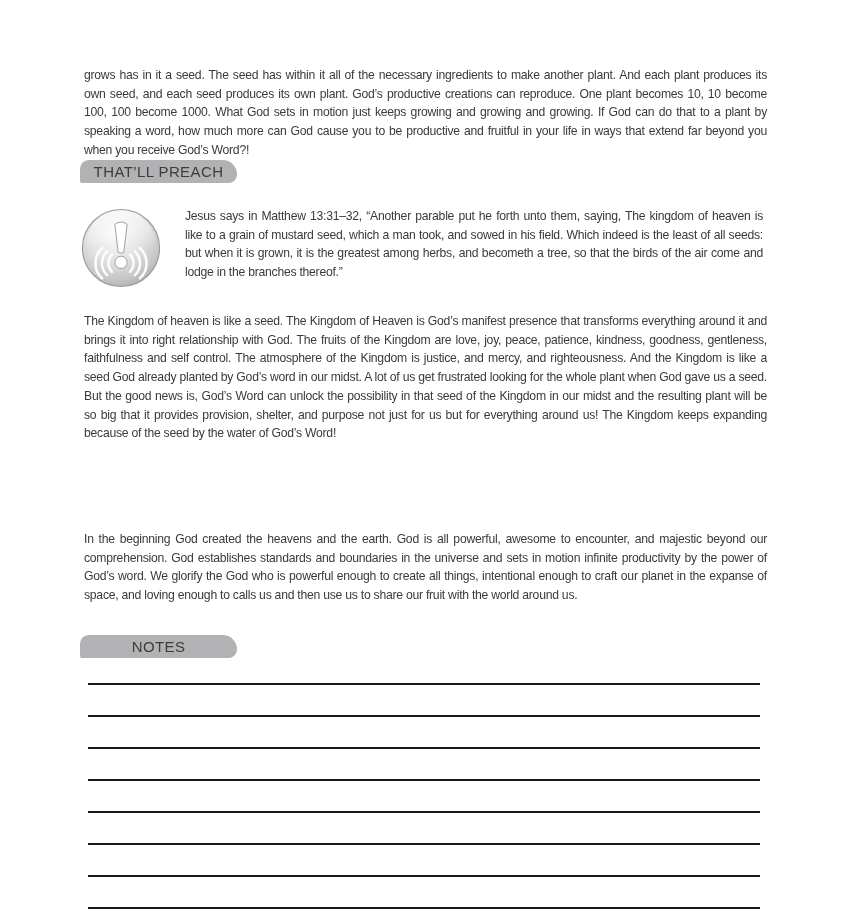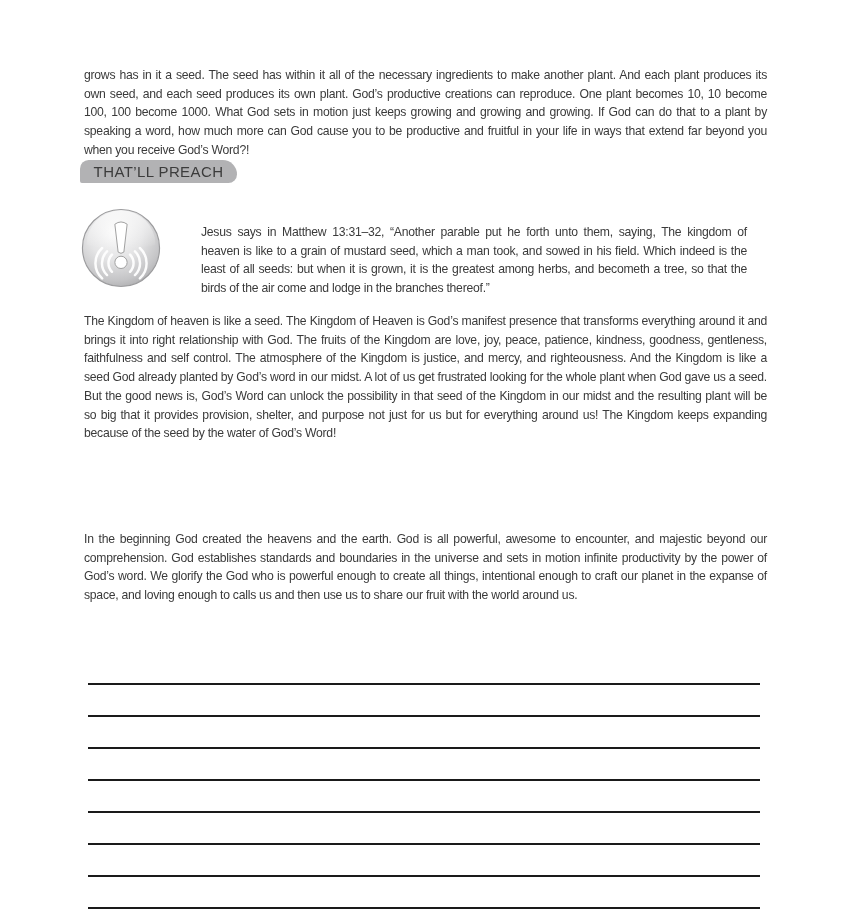--- a/index.html
+++ b/index.html
@@ -37,21 +37,21 @@
   #tab-preach     { top:160px; }
   #tab-conclusion { top:469px; }
   #tab-notes      { top:635px; }
 
   .preach-block {
     position:absolute; left:0; top:207px; width:683px;
     display:flex; gap:23px; align-items:flex-start;
   }
   .preach-icon { flex:0 0 82px; width:82px; height:82px; }
   .quote-text {
-    flex:1; margin:16px; position:static;
+    flex:1; margin:0; position:static;
   }
   .quote-text.body-text { position:static; width:auto; }
 
   .notes-lines {
     position:absolute; left:8px; top:683px; width:672px;
   }
   .note-line {
     height:0;
     border-top:2px solid var(--line-color, #1a1a1a);
     margin-bottom:30px;
@@ -100,20 +100,21 @@
         </svg>
       </span>
       <p class="body-text quote-text">Jesus says in Matthew 13:31–32, “Another parable put he forth unto them, saying, The kingdom of heaven is like to a grain of mustard seed, which a man took, and sowed in his field. Which indeed is the least of all seeds: but when it is grown, it is the greatest among herbs, and becometh a tree, so that the birds of the air come and lodge in the branches thereof.”</p>
     </div>
 
     <p class="body-text" id="kingdom-paragraph">The Kingdom of heaven is like a seed. The Kingdom of Heaven is God’s manifest presence that transforms everything around it and brings it into right relationship with God. The fruits of the Kingdom are love, joy, peace, patience, kindness, goodness, gentleness, faithfulness and self control. The atmosphere of the Kingdom is justice, and mercy, and righteousness. And the Kingdom is like a seed God already planted by God’s word in our midst. A lot of us get frustrated looking for the whole plant when God gave us a seed. But the good news is, God’s Word can unlock the possibility in that seed of the Kingdom in our midst and the resulting plant will be so big that it provides provision, shelter, and purpose not just for us but for everything around us! The Kingdom keeps expanding because of the seed by the water of God’s Word!</p>
 
 
     <p class="body-text" id="conclusion-paragraph">In the beginning God created the heavens and the earth. God is all powerful, awesome to encounter, and majestic beyond our comprehension. God establishes standards and boundaries in the universe and sets in motion infinite productivity by the power of God’s word. We glorify the God who is powerful enough to create all things, intentional enough to craft our planet in the expanse of space, and loving enough to calls us and then use us to share our fruit with the world around us.</p>
 
+    <div class="section-tab" id="tab-notes">NOTES</div>
 
     <div class="notes-lines">
         <div class="note-line"></div>
         <div class="note-line"></div>
         <div class="note-line"></div>
         <div class="note-line"></div>
         <div class="note-line"></div>
         <div class="note-line"></div>
         <div class="note-line"></div>
         <div class="note-line"></div>

